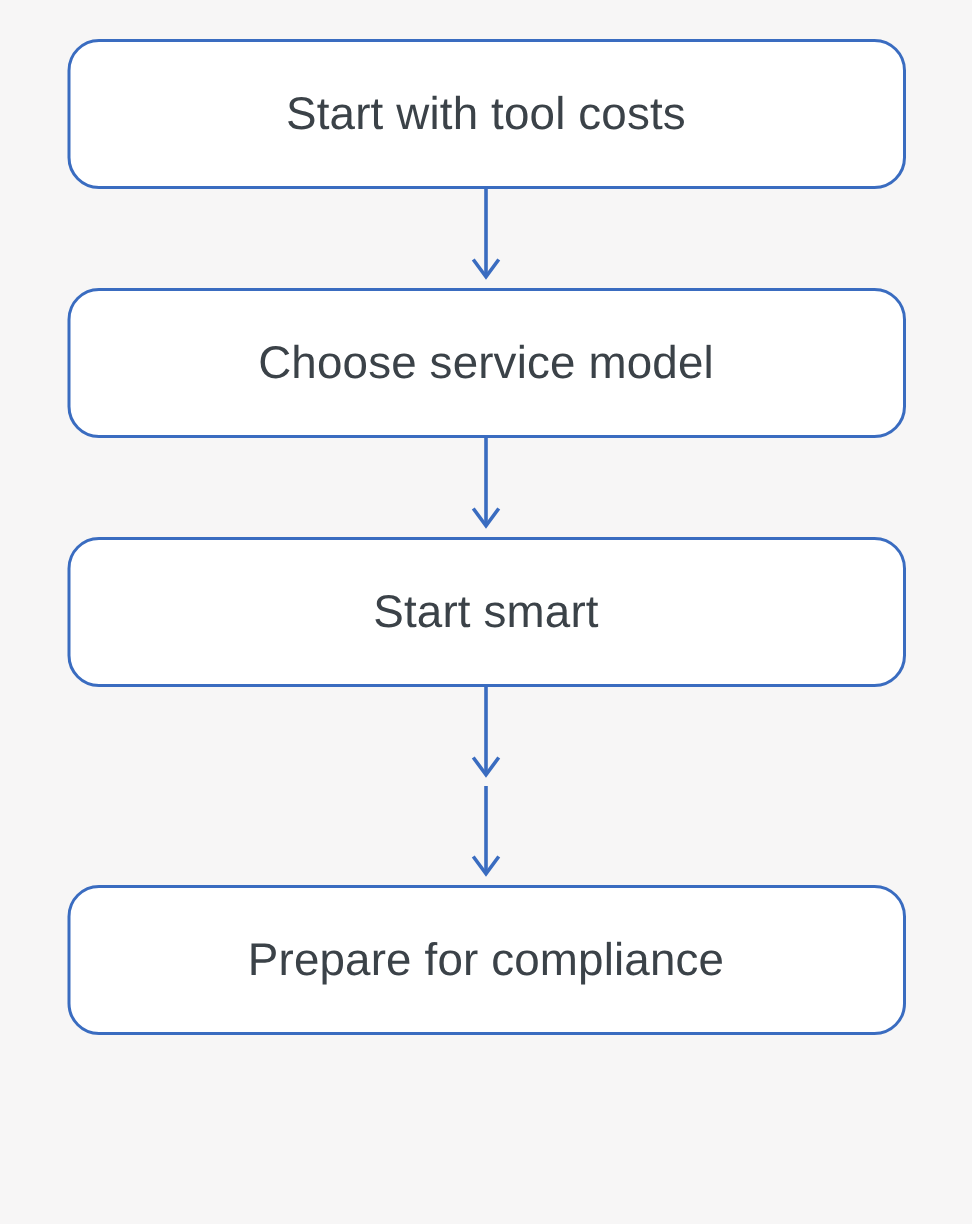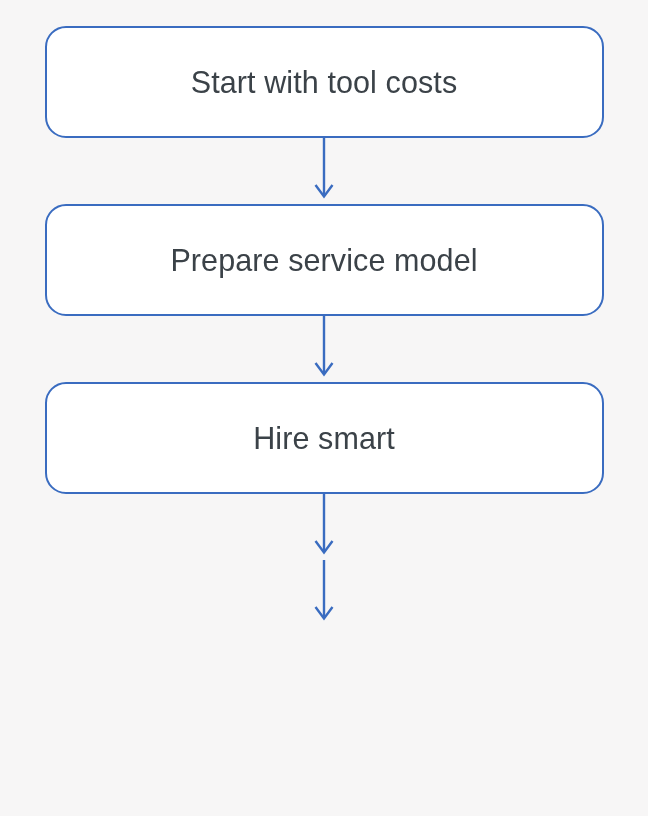--- a/index.html
+++ b/index.html
@@ -21,21 +21,21 @@
     box-sizing: border-box;
     padding: 26px 0 23px 0;
     display: flex;
     flex-direction: column;
     align-items: center;
   }
 
   .node {
     position: relative;
     width: 559px;
-    height: 112px;
+    height: 100px;
     box-sizing: border-box;
     background: #ffffff;
     border: 2.6px solid #3a6cc0;
     border-radius: 21px;
     display: flex;
     align-items: center;
     justify-content: center;
     flex: 0 0 auto;
   }
 
@@ -76,43 +76,46 @@
   </div>
 
   <div class="connector">
     <svg viewBox="0 0 30 66">
       <line x1="15" y1="0" x2="15" y2="58" stroke="#3a6cc0" stroke-width="2.4"></line>
       <polyline points="6.5,47 15,58.5 23.5,47" fill="none" stroke="#3a6cc0" stroke-width="2.4" stroke-linecap="butt" stroke-linejoin="miter"></polyline>
     </svg>
   </div>
 
   <div class="node">
-    <span class="node-label">Prepare service model</span>
+    <span class="node-label">Choose service model</span>
   </div>
 
   <div class="connector">
     <svg viewBox="0 0 30 66">
       <line x1="15" y1="0" x2="15" y2="58" stroke="#3a6cc0" stroke-width="2.4"></line>
       <polyline points="6.5,47 15,58.5 23.5,47" fill="none" stroke="#3a6cc0" stroke-width="2.4" stroke-linecap="butt" stroke-linejoin="miter"></polyline>
     </svg>
   </div>
 
   <div class="node">
-    <span class="node-label">Hire smart</span>
+    <span class="node-label">Start smart</span>
   </div>
 
   <div class="connector">
     <svg viewBox="0 0 30 66">
       <line x1="15" y1="0" x2="15" y2="58" stroke="#3a6cc0" stroke-width="2.4"></line>
       <polyline points="6.5,47 15,58.5 23.5,47" fill="none" stroke="#3a6cc0" stroke-width="2.4" stroke-linecap="butt" stroke-linejoin="miter"></polyline>
     </svg>
   </div>
 
 
   <div class="connector">
     <svg viewBox="0 0 30 66">
       <line x1="15" y1="0" x2="15" y2="58" stroke="#3a6cc0" stroke-width="2.4"></line>
       <polyline points="6.5,47 15,58.5 23.5,47" fill="none" stroke="#3a6cc0" stroke-width="2.4" stroke-linecap="butt" stroke-linejoin="miter"></polyline>
     </svg>
   </div>
 
+  <div class="node">
+    <span class="node-label">Prepare for compliance</span>
+  </div>
 
 </div>
 
 </body></html>

